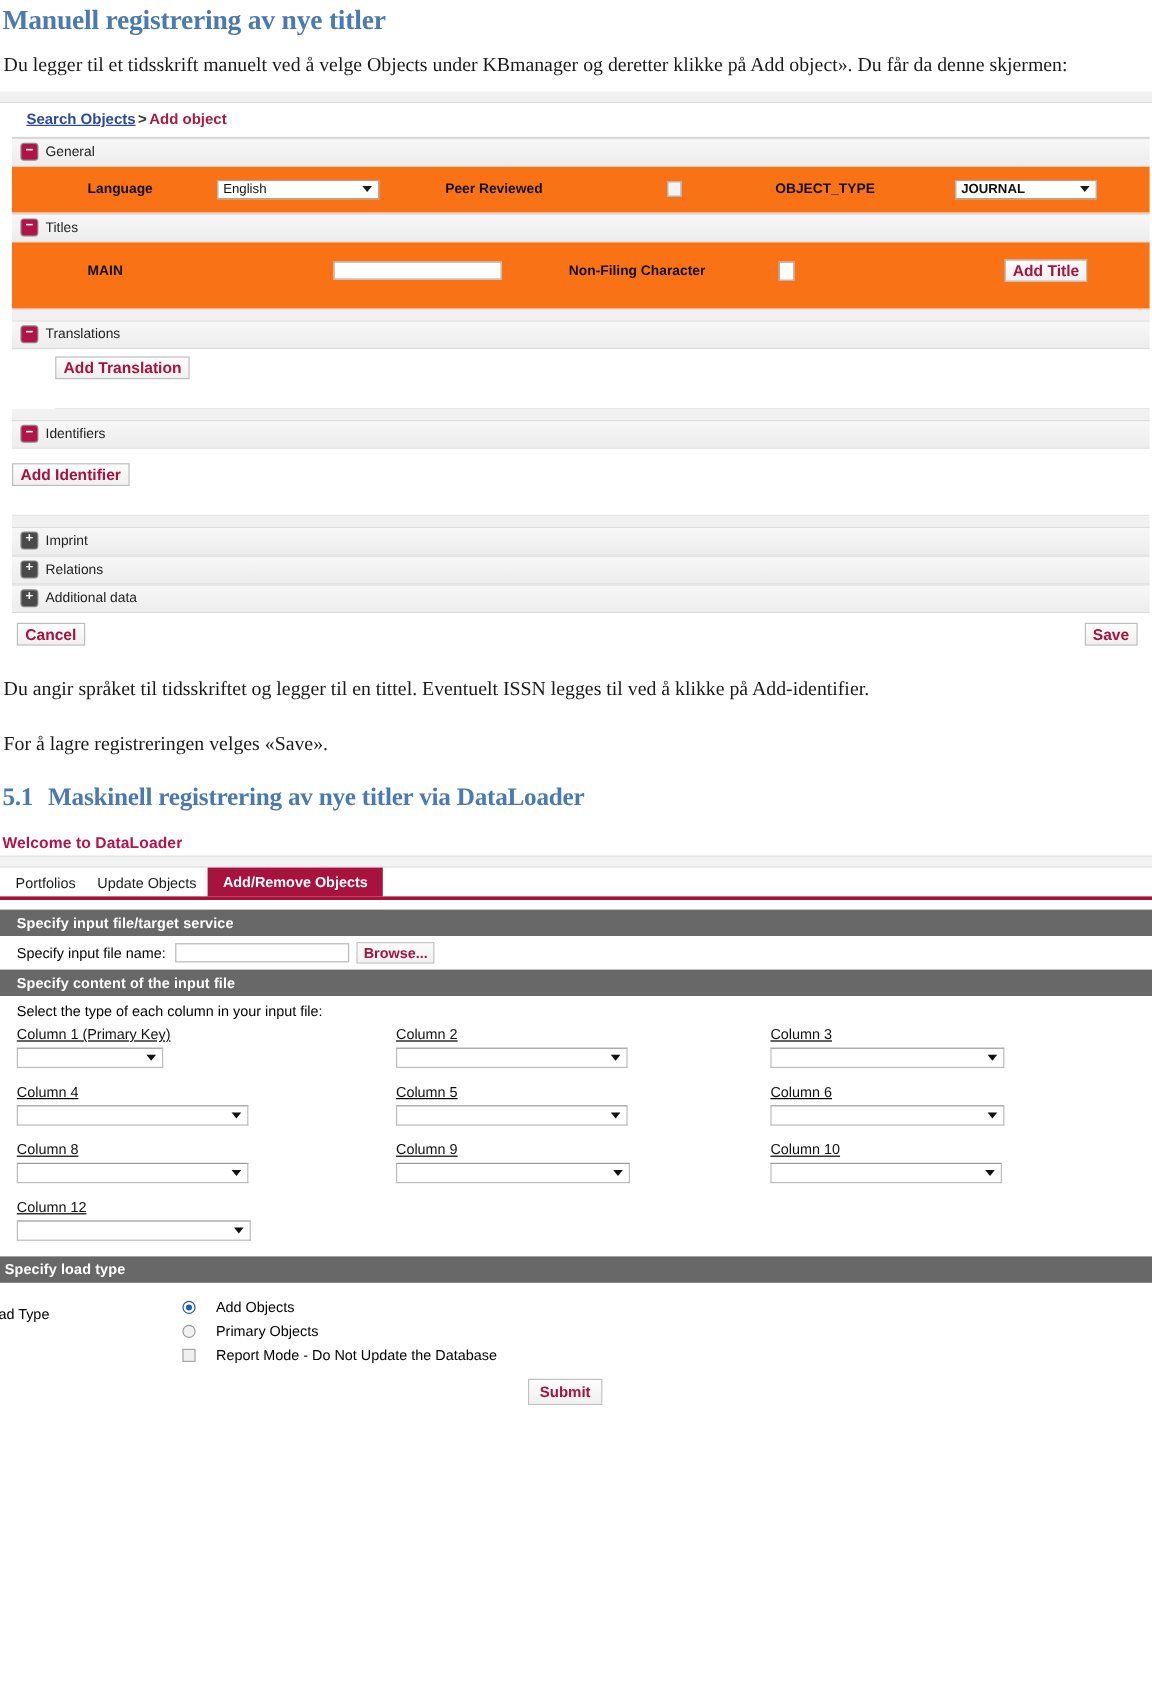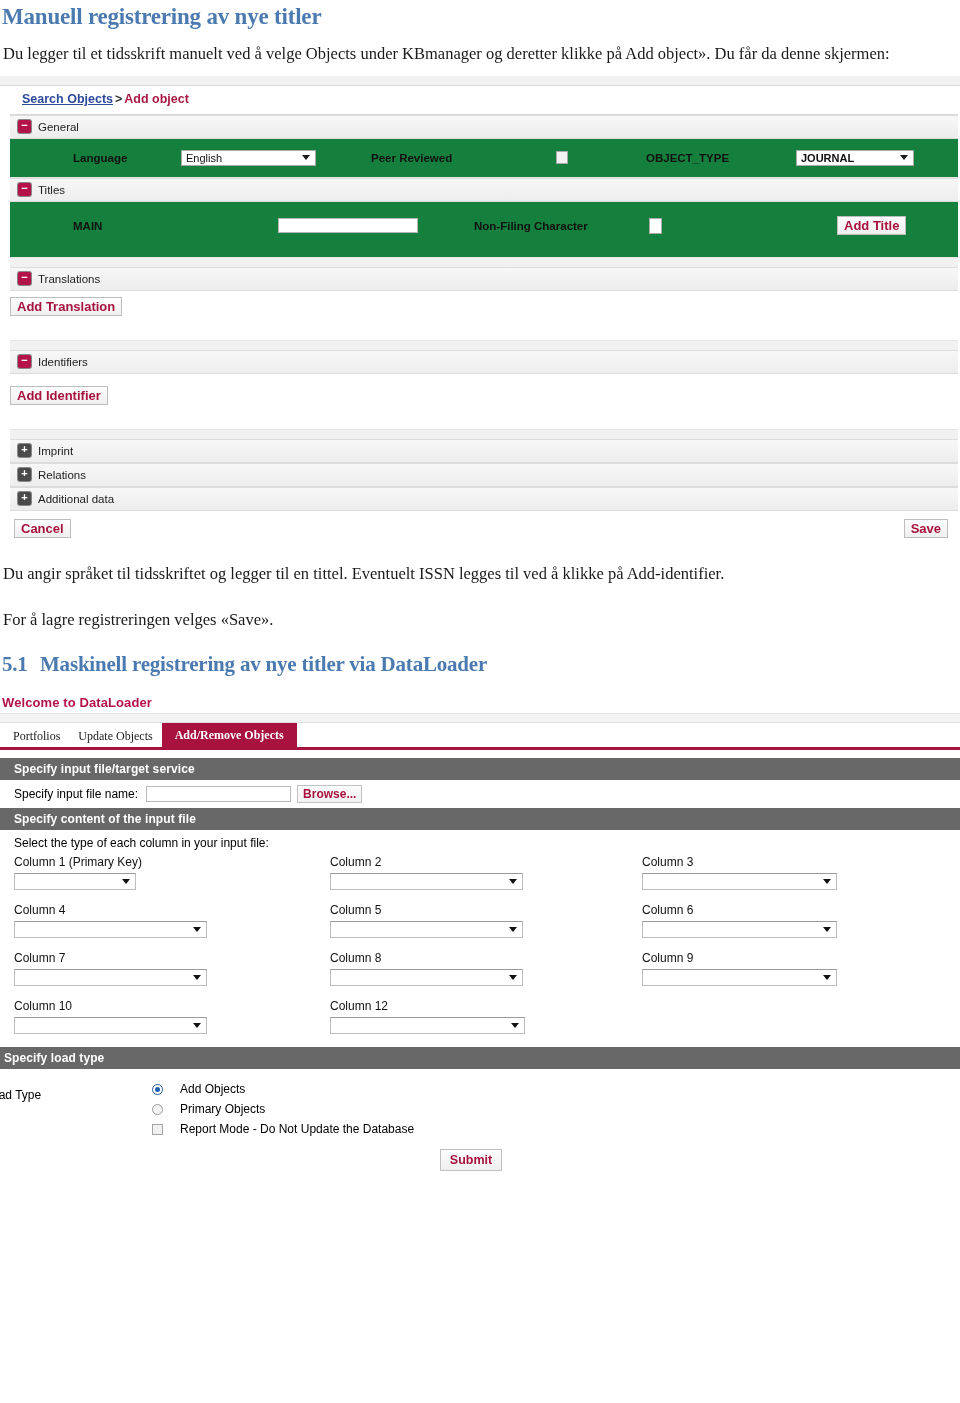--- a/index.html
+++ b/index.html
@@ -101,21 +101,21 @@
     border-radius: 2px;
     display: flex; align-items: center; justify-content: center;
     font-size: 11px; line-height: 1; font-weight: bold; color: #fff;
     box-shadow: 0 0 0 1px #888;
   }
   .tgl.minus { background: #b4134a; }
   .tgl.plus  { background: #4a4a4a; }
   .tgl i { font-style: normal; position: relative; top:-1px; }
 
   .sect-body {
-    background: #15803d;
+    background: #f97316;
     padding: 8px 0;
     border-bottom: 1px solid #e6e6e6;
   }
   .fieldrow {
     display: flex;
     align-items: center;
     height: 22px;
     font-size: 11.5px;
   }
   .fl { font-weight: bold; color: #111; }
@@ -191,21 +191,20 @@
     align-items: flex-end;
     border-bottom: 3px solid #a8123f;
     height: 24px;
     padding-left: 4px;
   }
   .dl-tab {
     font-size: 12px;
     color: #1a1a1a;
     padding: 4px 9px 4px 9px;
     line-height: 14px;
-    font-family: Liberation Serif, serif;
   }
   .dl-tab.active {
     background: #a8123f;
     color: #fff;
     font-weight: bold;
     padding: 5px 13px 5px 13px;
   }
   .bar {
     background: #686868;
     color: #fff;
@@ -240,21 +239,21 @@
   }
   .dl-hint {
     font-size: 12px;
     padding: 6px 0 3px 14px;
   }
   .col-grid {
     display: grid;
     grid-template-columns: 316px 312px auto;
     padding: 2px 0 0 14px;
   }
-  .col-cell { padding-bottom: 13px; }
+  .col-cell { padding-bottom: 13px; text-decoration: underline; }
   .col-lab { font-size: 12px; padding-bottom: 4px; color: #111; }
   .col-sel {
     height: 17px;
     border: 1px solid #bcbcbc;
     border-top-color: #9a9a9a;
     background: #fff;
     position: relative;
     box-sizing: border-box;
   }
   .col-sel .caret {
@@ -384,21 +383,21 @@
     </div>
 
     <div class="gapband"></div>
 
     <div class="sect-head">
       <span class="tgl minus">
           <i>−</i>
         </span>
       <span>Translations</span>
     </div>
-    <div class="subbar" style="padding-bottom:24px;">
+    <div class="subbar" style="padding-bottom:24px;margin-left:36px;">
       <span class="btn">Add Translation</span>
     </div>
 
     <div class="gapband"></div>
 
     <div class="sect-head">
       <span class="tgl minus">
           <i>−</i>
         </span>
       <span>Identifiers</span>
@@ -498,26 +497,20 @@
           <span class="caret"></span>
         </div>
       </div>
     <div class="col-cell">
         <div class="col-lab">Column 6</div>
         <div class="col-sel w3">
           <span class="caret"></span>
         </div>
       </div>
 
-    <div class="col-cell">
-        <div class="col-lab">Column 7</div>
-        <div class="col-sel wfull">
-          <span class="caret"></span>
-        </div>
-      </div>
     <div class="col-cell">
         <div class="col-lab">Column 8</div>
         <div class="col-sel w2">
           <span class="caret"></span>
         </div>
       </div>
     <div class="col-cell">
         <div class="col-lab">Column 9</div>
         <div class="col-sel w3">
           <span class="caret"></span>

